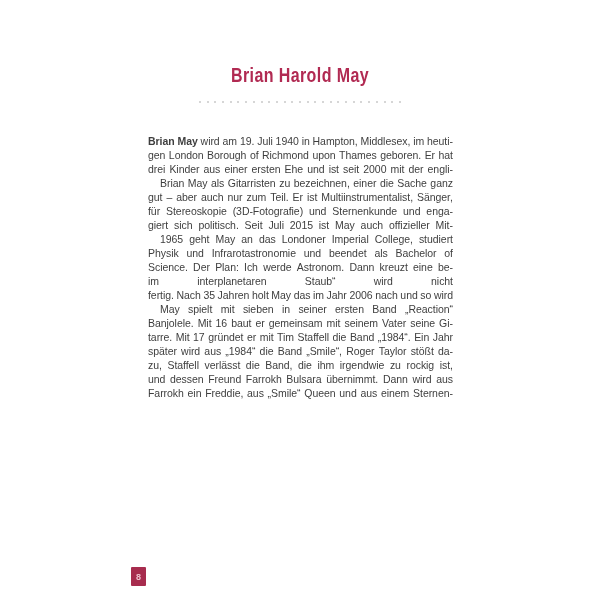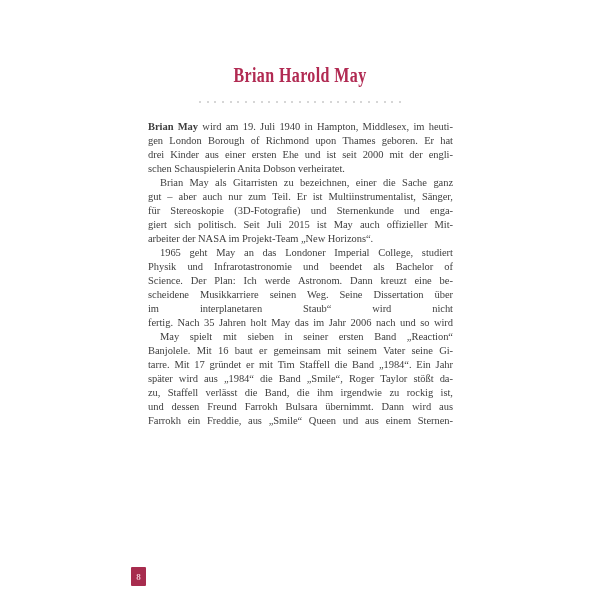--- a/index.html
+++ b/index.html
@@ -13,21 +13,20 @@
   body {
     width: 600px; height: 600px;
     background: #ffffff;
     font-family: "Liberation Sans", "DejaVu Sans", sans-serif;
     overflow: hidden;
   }
   .page {
     position: relative;
     width: 600px; height: 496px;
     background: #ffffff;
-    font-family: Liberation Serif, serif;
   }
   .title {
     position: absolute;
     left: 0; top: 64px;
     width: 600px;
     margin: 0;
     text-align: center;
     font-size: 20px;
     font-weight: bold;
     color: var(--accent);
@@ -45,21 +44,21 @@
     align-items: center;
   }
   .divider .dot {
     width: 2px; height: 2px;
     border-radius: 50%;
     background: var(--dots);
     flex: 0 0 auto;
   }
   .body-text {
     position: absolute;
-    left: 148px; top: 120px;
+    left: 148px; top: 134px;
     width: 305px;
     color: var(--body-text);
     font-size: 10.5px;
     letter-spacing: -0.05px;
   }
   .para { margin: 0; }
   .line {
     height: 14px;
     line-height: 14px;
     white-space: pre;
@@ -121,34 +120,31 @@
       <span class="dot"></span>
       <span class="dot"></span>
       <span class="dot"></span>
       <span class="dot"></span>
     </div>
   <div class="body-text">
       <div class="para">
         <div class="line justified firstline"><span><b>Brian</b></span><span><b>May</b></span><span>wird</span><span>am</span><span>19.</span><span>Juli</span><span>1940</span><span>in</span><span>Hampton,</span><span>Middlesex,</span><span>im</span><span>heuti-</span></div>
         <div class="line justified"><span>gen</span><span>London</span><span>Borough</span><span>of</span><span>Richmond</span><span>upon</span><span>Thames</span><span>geboren.</span><span>Er</span><span>hat</span></div>
         <div class="line justified"><span>drei</span><span>Kinder</span><span>aus</span><span>einer</span><span>ersten</span><span>Ehe</span><span>und</span><span>ist</span><span>seit</span><span>2000</span><span>mit</span><span>der</span><span>engli-</span></div>
-        <div class="line lastline">schen Schauspielerin Anita Dobson verheiratet.</div>
       </div>
       <div class="para indent">
         <div class="line justified firstline"><span>Brian</span><span>May</span><span>als</span><span>Gitarristen</span><span>zu</span><span>bezeichnen,</span><span>einer</span><span>die</span><span>Sache</span><span>ganz</span></div>
         <div class="line justified"><span>gut</span><span>–</span><span>aber</span><span>auch</span><span>nur</span><span>zum</span><span>Teil.</span><span>Er</span><span>ist</span><span>Multiinstrumentalist,</span><span>Sänger,</span></div>
         <div class="line justified"><span>für</span><span>Stereoskopie</span><span>(3D-Fotografie)</span><span>und</span><span>Sternenkunde</span><span>und</span><span>enga-</span></div>
         <div class="line justified"><span>giert</span><span>sich</span><span>politisch.</span><span>Seit</span><span>Juli</span><span>2015</span><span>ist</span><span>May</span><span>auch</span><span>offizieller</span><span>Mit-</span></div>
-        <div class="line lastline">arbeiter der NASA im Projekt-Team „New Horizons“.</div>
       </div>
       <div class="para indent">
         <div class="line justified firstline"><span>1965</span><span>geht</span><span>May</span><span>an</span><span>das</span><span>Londoner</span><span>Imperial</span><span>College,</span><span>studiert</span></div>
         <div class="line justified"><span>Physik</span><span>und</span><span>Infrarotastronomie</span><span>und</span><span>beendet</span><span>als</span><span>Bachelor</span><span>of</span></div>
         <div class="line justified"><span>Science.</span><span>Der</span><span>Plan:</span><span>Ich</span><span>werde</span><span>Astronom.</span><span>Dann</span><span>kreuzt</span><span>eine</span><span>be-</span></div>
-        <div class="line justified"><span>scheidene</span><span>Musikkarriere</span><span>seinen</span><span>Weg.</span><span>Seine</span><span>Dissertation</span><span>über</span></div>
         <div class="line justified"><span>im</span><span>interplanetaren</span><span>Staub“</span><span>wird</span><span>nicht</span></div>
         <div class="line justified"><span>fertig.</span><span>Nach</span><span>35</span><span>Jahren</span><span>holt</span><span>May</span><span>das</span><span>im</span><span>Jahr</span><span>2006</span><span>nach</span><span>und</span><span>so</span><span>wird</span></div>
       </div>
       <div class="para indent">
         <div class="line justified firstline"><span>May</span><span>spielt</span><span>mit</span><span>sieben</span><span>in</span><span>seiner</span><span>ersten</span><span>Band</span><span>„Reaction“</span></div>
         <div class="line justified"><span>Banjolele.</span><span>Mit</span><span>16</span><span>baut</span><span>er</span><span>gemeinsam</span><span>mit</span><span>seinem</span><span>Vater</span><span>seine</span><span>Gi-</span></div>
         <div class="line justified"><span>tarre.</span><span>Mit</span><span>17</span><span>gründet</span><span>er</span><span>mit</span><span>Tim</span><span>Staffell</span><span>die</span><span>Band</span><span>„1984“.</span><span>Ein</span><span>Jahr</span></div>
         <div class="line justified"><span>später</span><span>wird</span><span>aus</span><span>„1984“</span><span>die</span><span>Band</span><span>„Smile“,</span><span>Roger</span><span>Taylor</span><span>stößt</span><span>da-</span></div>
         <div class="line justified"><span>zu,</span><span>Staffell</span><span>verlässt</span><span>die</span><span>Band,</span><span>die</span><span>ihm</span><span>irgendwie</span><span>zu</span><span>rockig</span><span>ist,</span></div>
         <div class="line justified"><span>und</span><span>dessen</span><span>Freund</span><span>Farrokh</span><span>Bulsara</span><span>übernimmt.</span><span>Dann</span><span>wird</span><span>aus</span></div>

